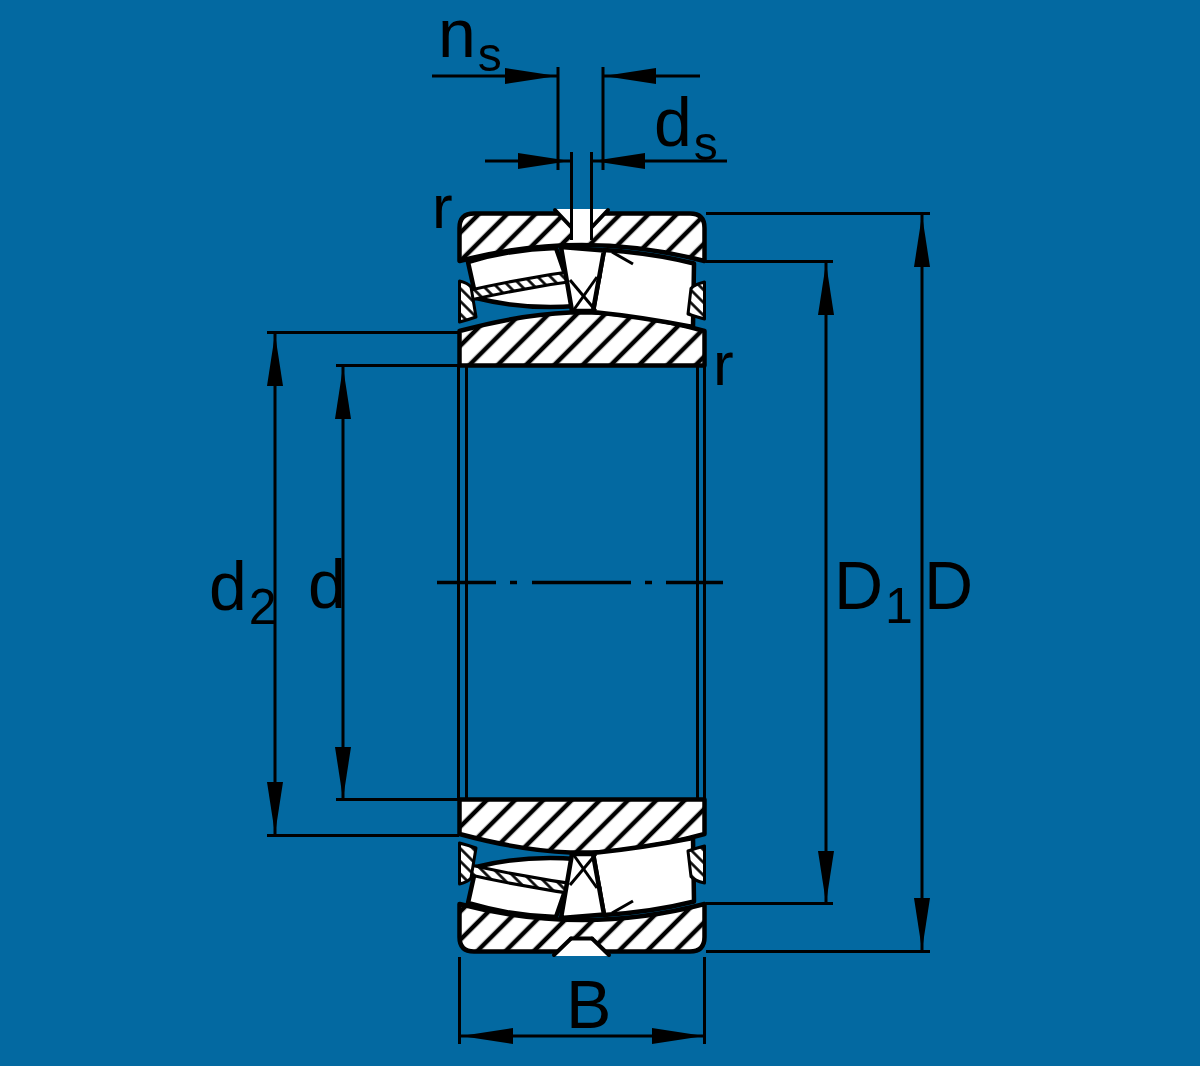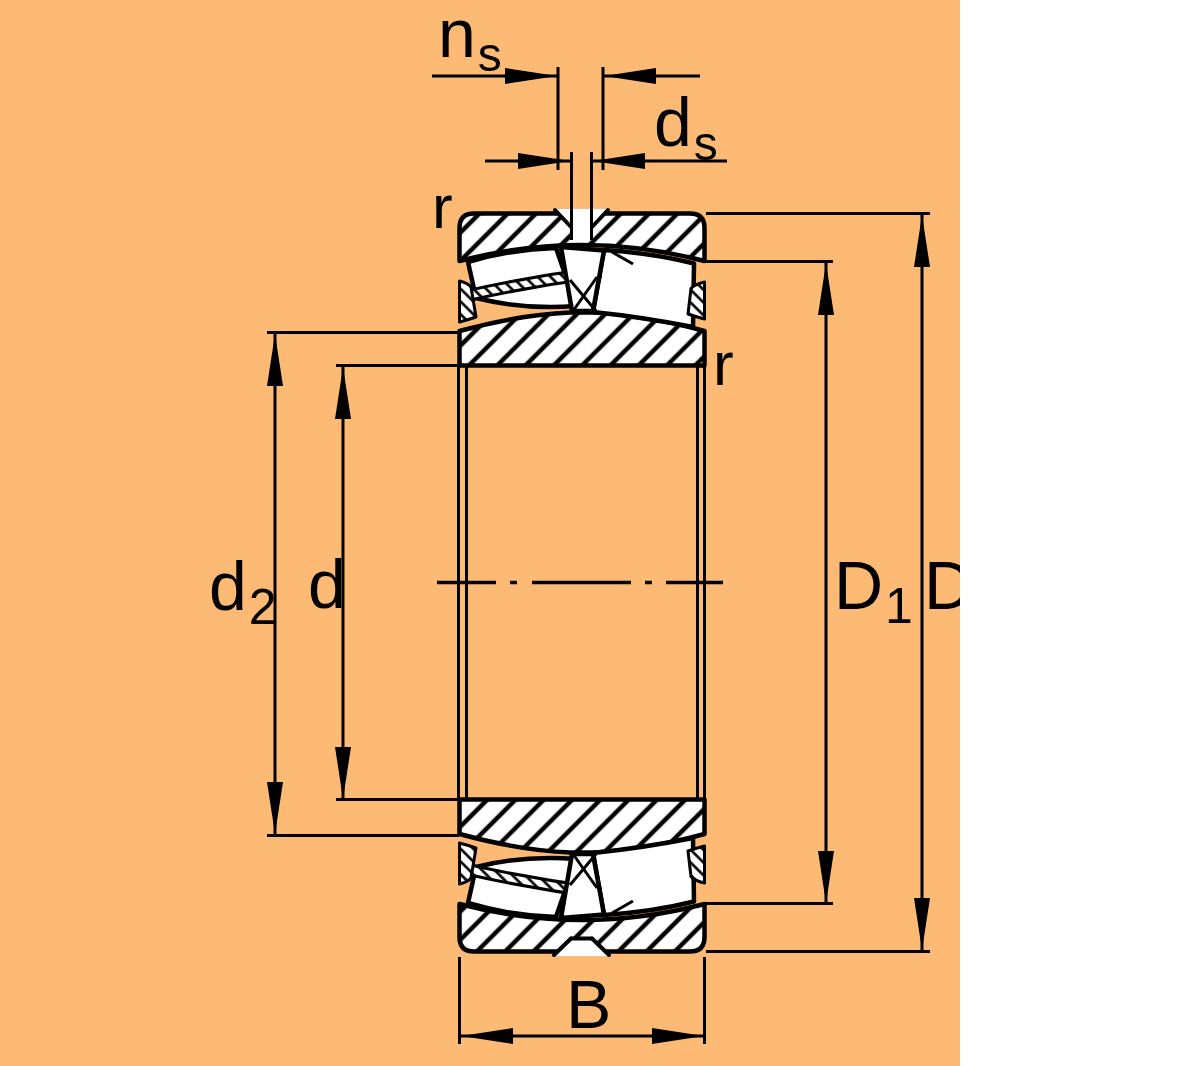--- a/index.html
+++ b/index.html
@@ -1,19 +1,19 @@
 <!DOCTYPE html>
 <html><head>
 <meta charset="utf-8">
 <style>
   html,body{margin:0;padding:0;background:#ffffff;}
   .stage{
     position:relative;
-    width:960px;height:1066px;
-    background:#fdba74;
+    width:1200px;height:1066px;
+    background:#0369a1;
     font-family:"Liberation Sans", sans-serif;
     overflow:hidden;
   }
   svg{position:absolute;left:0;top:0;}
   .lbl{font-size:68px;fill:#000;font-family:"Liberation Sans", sans-serif;}
   .lbl-r{font-size:62px;fill:#000;font-family:"Liberation Sans", sans-serif;}
   .lbl-B{font-size:68px;fill:#000;font-family:"Liberation Sans", sans-serif;}
   .sub{font-size:48px;}
   .sub2{font-size:50px;}
   .ring{stroke:#000;stroke-width:4.5;stroke-linejoin:round;stroke-linecap:round;}

